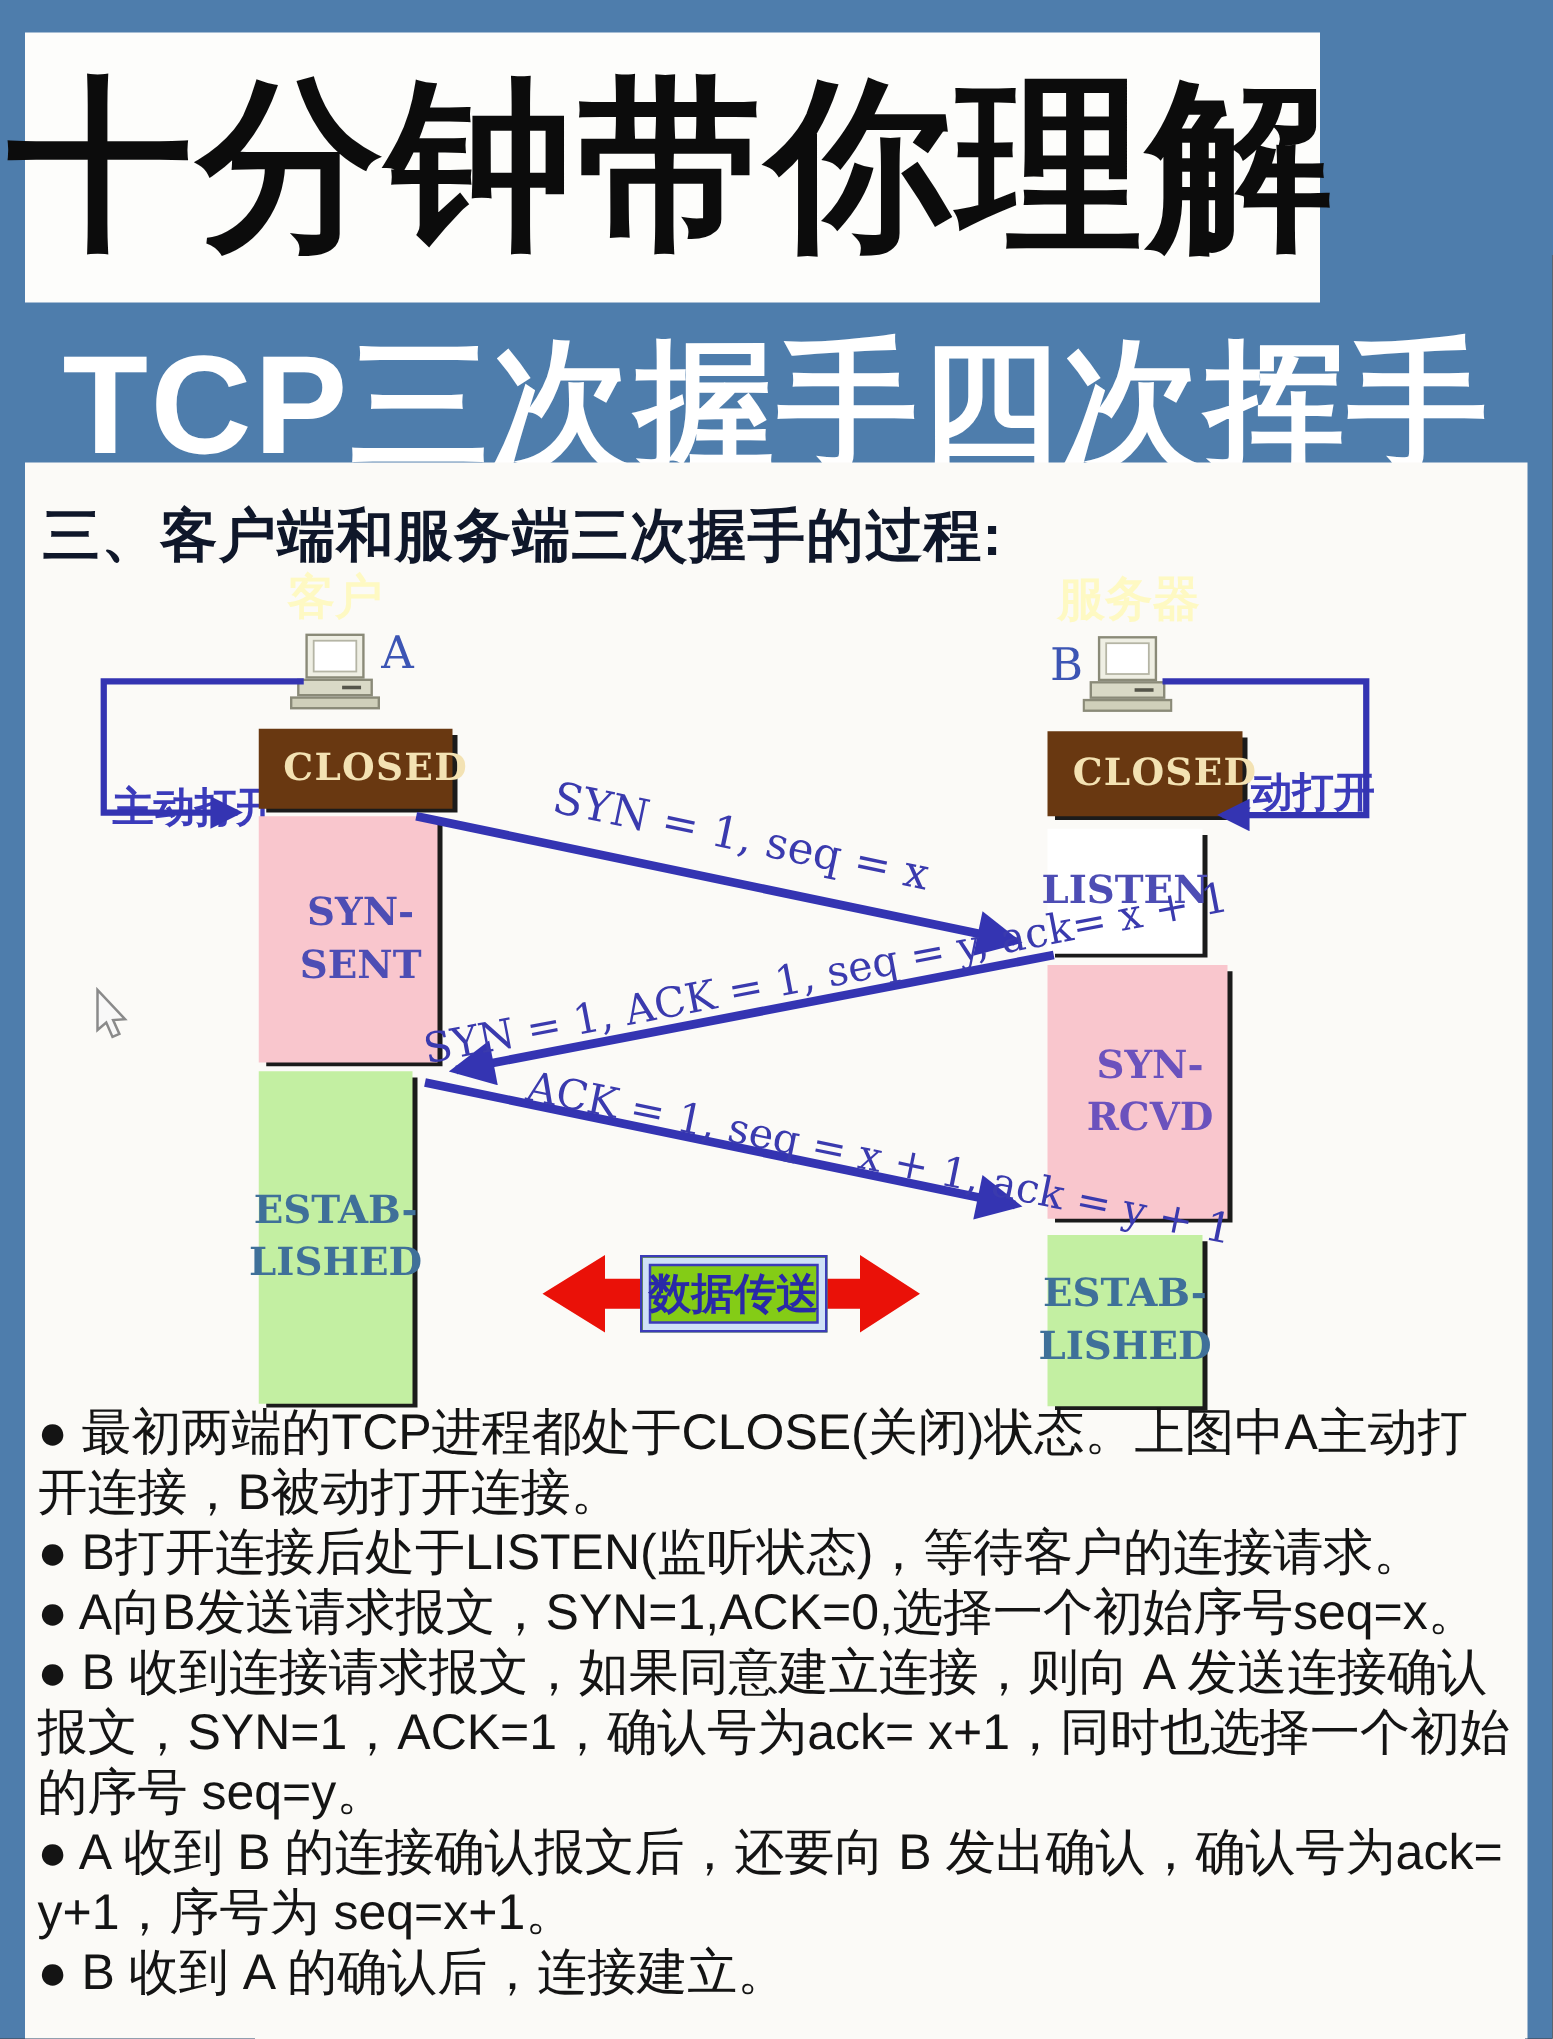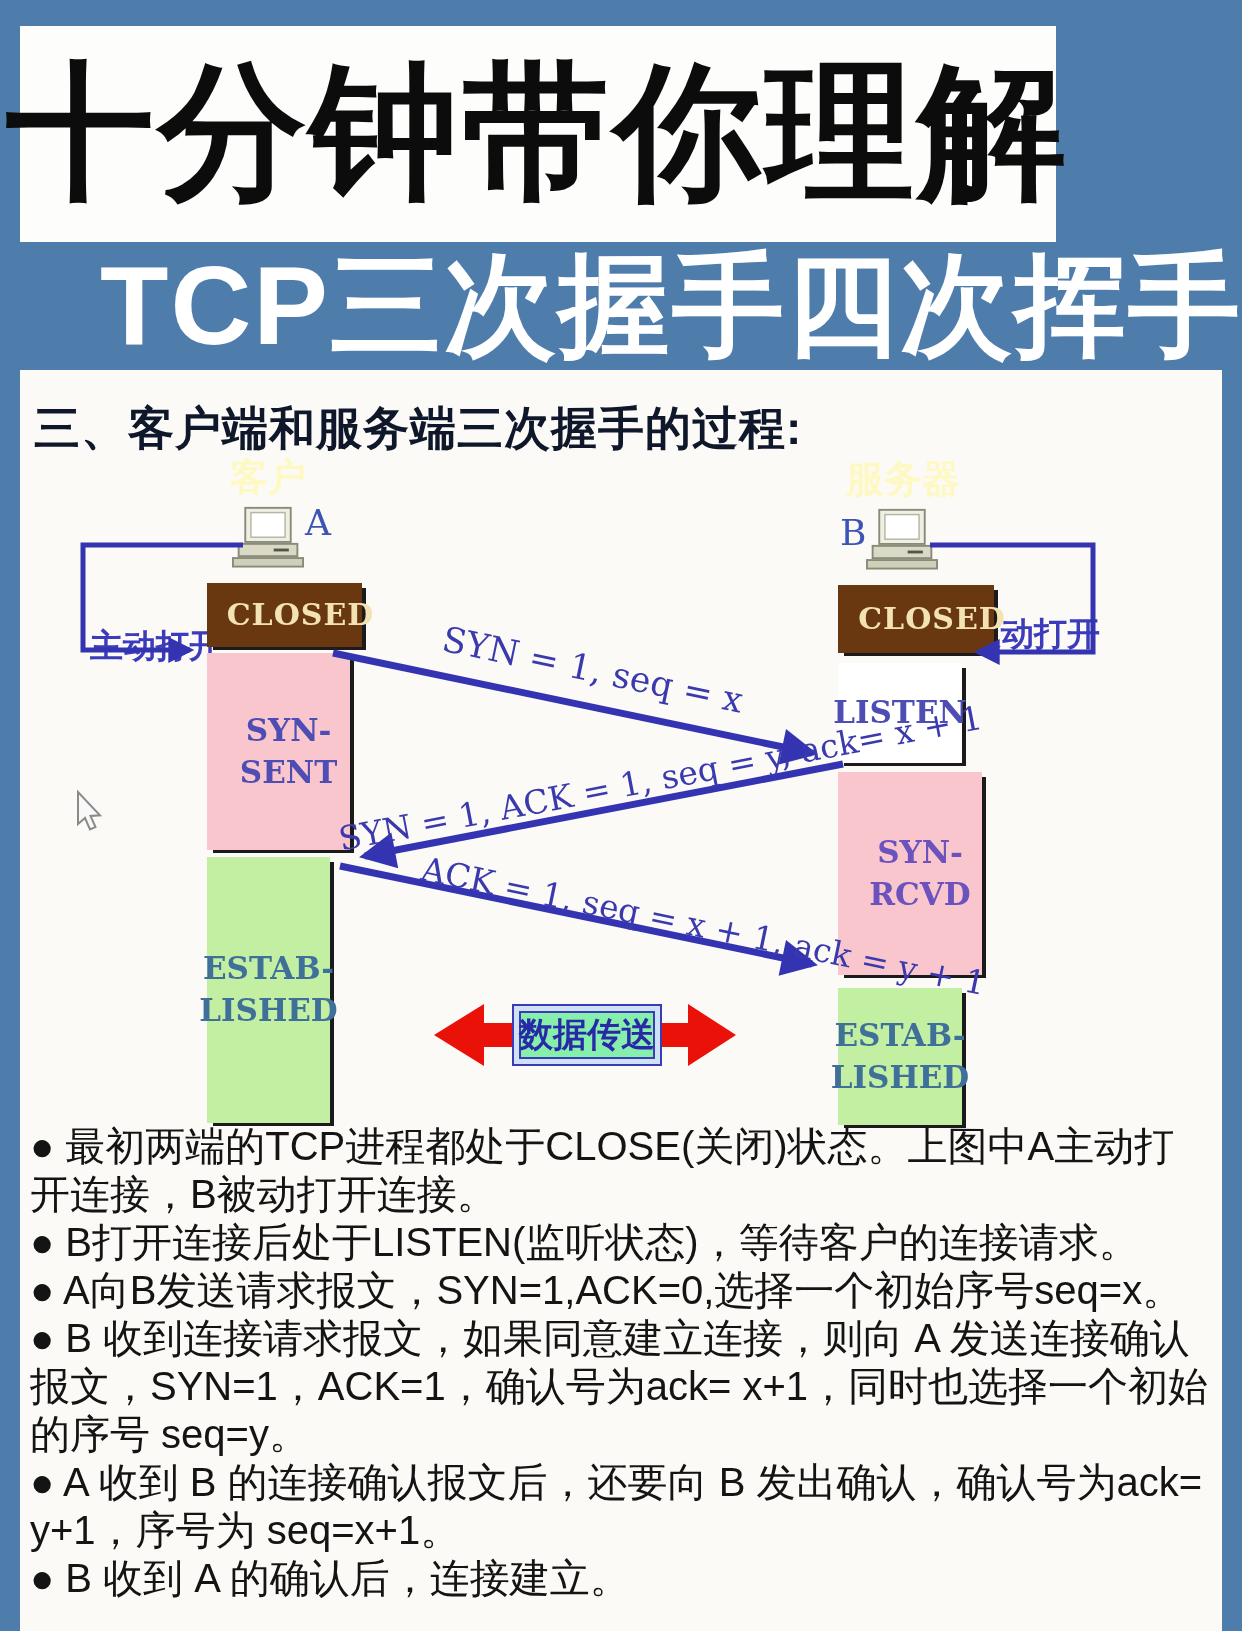--- a/index.html
+++ b/index.html
@@ -10,22 +10,22 @@
   }
   
   .title-panel{
     position:absolute;left:20px;top:26px;width:1036px;height:216px;
     background:#fdfdfb;display:flex;align-items:center;justify-content:center;
   }
   .title-text{
     font-size:148px;font-weight:900;color:#0c0c0c;letter-spacing:4px;white-space:nowrap;
   }
   .banner{
-    position:absolute;left:0;top:242px;width:1242px;height:128px;
-    display:flex;align-items:center;justify-content:flex-end;
+    position:absolute;left:0;top:260px;width:1242px;height:128px;
+    display:flex;align-items:center;justify-content:center;
   }
   .banner-text{
     font-size:112px;font-weight:900;color:#ffffff;letter-spacing:2px;white-space:nowrap;
   }
   
   .content-panel{
     position:absolute;left:20px;top:370px;width:1202px;height:1261px;
     background:#fbfaf7;
   }
   .section-heading{
@@ -64,21 +64,21 @@
   .overlay{position:absolute;left:0;top:0;width:1242px;height:1631px;z-index:3;pointer-events:none;}
   .msg-label{
     position:absolute;z-index:4;text-align:center;
     font-family:"DejaVu Serif","Liberation Serif",serif;color:#3a3aae;white-space:nowrap;
   }
   .msg-syn{left:440px;top:646px;width:270px;font-size:35px;transform:rotate(11.8deg);}
   .msg-synack{left:335px;top:776px;width:470px;font-size:33px;transform:rotate(-10.8deg);}
   .msg-ack{left:418px;top:890px;width:410px;font-size:33px;transform:rotate(11.6deg);}
   .data-box{
     position:absolute;left:512px;top:1004px;width:146px;height:58px;z-index:4;
-    background:#86efac;border:2px solid #3b3bb8;
+    background:#84cc16;border:2px solid #3b3bb8;
     box-shadow:inset 0 0 0 5px #cfe1f7, inset 0 0 0 7px #3b3bb8;
     display:flex;align-items:center;justify-content:center;
   }
   .data-box span{font-size:34px;font-weight:700;color:#2929a8;}
   
   .bullets{
     position:absolute;left:30px;top:1122px;width:1184px;z-index:2;
   }
   .bullets p{
     margin:0;font-size:40px;line-height:48px;color:#141414;

